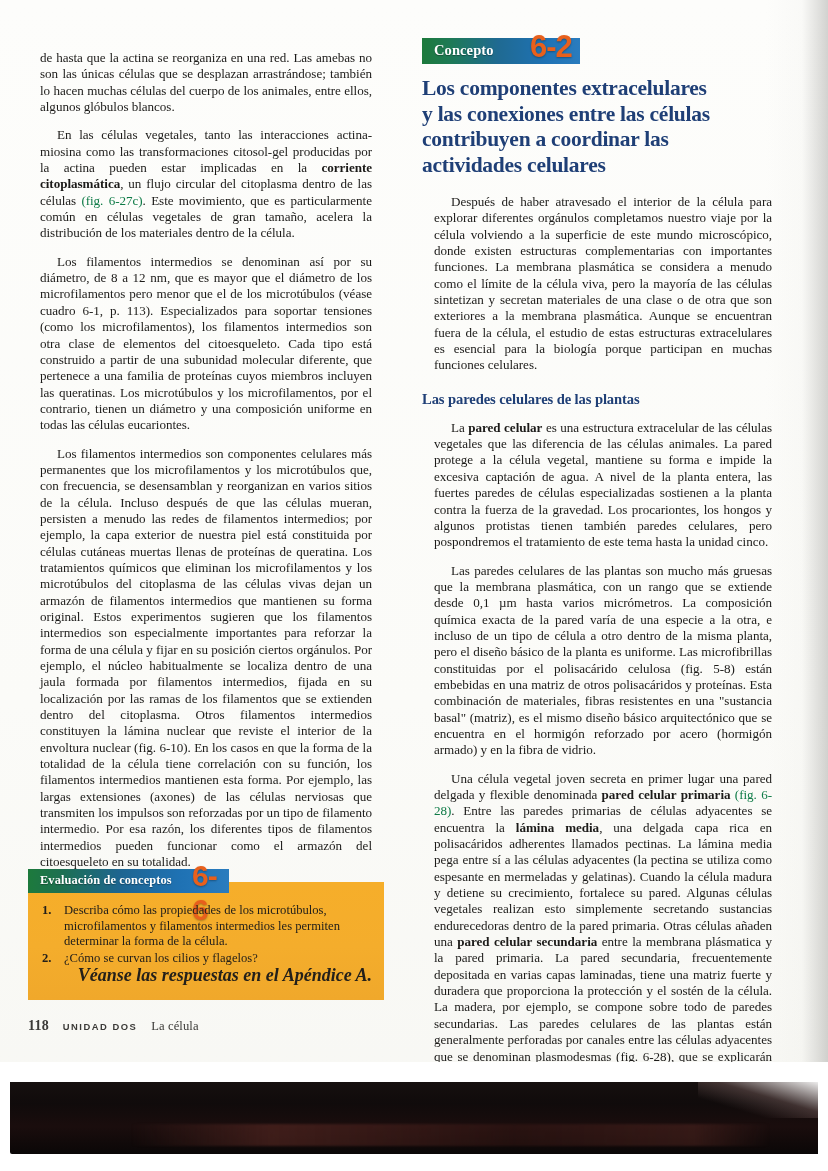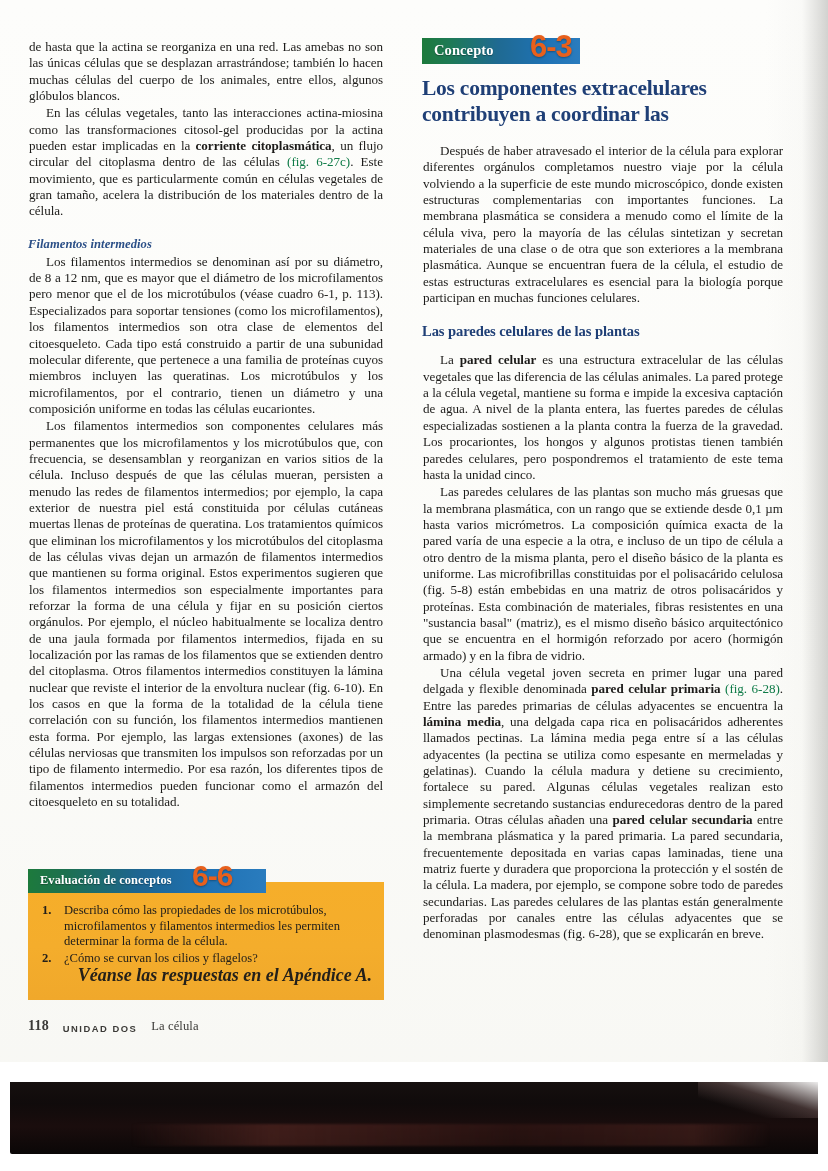--- a/index.html
+++ b/index.html
@@ -36,21 +36,21 @@
   .col {
     position: absolute;
     top: 38px;
     width: 356px;
   }
   #col-left  { left: 28px; }
   #col-right { left: 422px; width: 362px; }
 
   
   .para {
-    margin: 1px;
+    margin: 12px;
     font-size: 13.1px;
     line-height: 16.35px;
     text-align: justify;
     text-indent: 17px;
     color: #1c1b19;
     letter-spacing: -0.04px;
     hyphens: none;
   }
   .para.noindent { text-indent: 0; }
   .para + .para { margin-top: 0; }
@@ -124,21 +124,21 @@
     left: 28px;
     top: 882px;
     width: 356px;
     height: 118px;
     background: linear-gradient(to bottom, #f6ae2a 0%, #f4ad2c 55%, #f0a82b 100%);
   }
   #eval-tab {
     position: absolute;
     left: 0px;
     top: -13px;
-    width: 238px;
+    width: 201px;
     height: 24px;
     background: linear-gradient(to right, #1d7a3c 0%, #1d7050 16%, #1e6591 46%, #1f72b4 76%, #2a7cbe 100%);
   }
   #eval-tab .tab-label {
     position: absolute;
     left: 12px;
     top: 4px;
     font-size: 12.4px;
     font-weight: bold;
     color: #ffffff;
@@ -188,21 +188,21 @@
     font-style: italic;
     color: #24201a;
   }
 
   
   #footer {
     position: absolute;
     left: 28px;
     top: 1018px;
     display: flex;
-    align-items: flex-end;
+    align-items: center;
     gap: 14px;
     color: #3b3a37;
   }
   #footer .pg {
     font-size: 14px;
     font-weight: bold;
     letter-spacing: 0.2px;
   }
   #footer .unit {
     font-family: "Liberation Sans", "DejaVu Sans", sans-serif;
@@ -258,37 +258,38 @@
 <div id="page-sheet">
 
   <div id="columns">
 
     <div class="col" id="col-left">
 
       <p class="para noindent">de hasta que la actina se reorganiza en una red. Las amebas no son las únicas células que se desplazan arrastrándose; también lo hacen muchas células del cuerpo de los animales, entre ellos, algunos glóbulos blancos.</p>
 
       <p class="para"><span>En las células vegetales, tanto las interacciones actina-miosina como las transformaciones citosol-gel producidas por la actina pueden estar implicadas en la </span><b>corriente citoplasmática</b><span>, un flujo circular del citoplasma dentro de las células </span><span class="figref">(fig. 6-27c)</span><span>. Este movimiento, que es particularmente común en células vegetales de gran tamaño, acelera la distribución de los materiales dentro de la célula.</span></p>
 
-      <h3 class="h-sub-italic">Filamentos intermedios</h3>
 
       <p class="para">Los filamentos intermedios se denominan así por su diámetro, de 8 a 12 nm, que es mayor que el diámetro de los microfilamentos pero menor que el de los microtúbulos (véase cuadro 6-1, p. 113). Especializados para soportar tensiones (como los microfilamentos), los filamentos intermedios son otra clase de elementos del citoesqueleto. Cada tipo está construido a partir de una subunidad molecular diferente, que pertenece a una familia de proteínas cuyos miembros incluyen las queratinas. Los microtúbulos y los microfilamentos, por el contrario, tienen un diámetro y una composición uniforme en todas las células eucariontes.</p>
 
       <p class="para">Los filamentos intermedios son componentes celulares más permanentes que los microfilamentos y los microtúbulos que, con frecuencia, se desensamblan y reorganizan en varios sitios de la célula. Incluso después de que las células mueran, persisten a menudo las redes de filamentos intermedios; por ejemplo, la capa exterior de nuestra piel está constituida por células cutáneas muertas llenas de proteínas de queratina. Los tratamientos químicos que eliminan los microfilamentos y los microtúbulos del citoplasma de las células vivas dejan un armazón de filamentos intermedios que mantienen su forma original. Estos experimentos sugieren que los filamentos intermedios son especialmente importantes para reforzar la forma de una célula y fijar en su posición ciertos orgánulos. Por ejemplo, el núcleo habitualmente se localiza dentro de una jaula formada por filamentos intermedios, fijada en su localización por las ramas de los filamentos que se extienden dentro del citoplasma. Otros filamentos intermedios constituyen la lámina nuclear que reviste el interior de la envoltura nuclear (fig. 6-10). En los casos en que la forma de la totalidad de la célula tiene correlación con su función, los filamentos intermedios mantienen esta forma. Por ejemplo, las largas extensiones (axones) de las células nerviosas que transmiten los impulsos son reforzadas por un tipo de filamento intermedio. Por esa razón, los diferentes tipos de filamentos intermedios pueden funcionar como el armazón del citoesqueleto en su totalidad.</p>
     </div>
 
     <div class="col" id="col-right">
 
       <div class="concept-tab">
         <span class="tab-label">Concepto</span>
-        <span class="tab-number">6-3</span>
+        <span class="tab-number">6-2</span>
       </div>
 
       <h1 class="concept-title">
         <span class="tline">Los componentes extracelulares</span>
+        <span class="tline">y las conexiones entre las células</span>
         <span class="tline">contribuyen a coordinar las</span>
+        <span class="tline">actividades celulares</span>
       </h1>
 
       <p class="para">Después de haber atravesado el interior de la célula para explorar diferentes orgánulos completamos nuestro viaje por la célula volviendo a la superficie de este mundo microscópico, donde existen estructuras complementarias con importantes funciones. La membrana plasmática se considera a menudo como el límite de la célula viva, pero la mayoría de las células sintetizan y secretan materiales de una clase o de otra que son exteriores a la membrana plasmática. Aunque se encuentran fuera de la célula, el estudio de estas estructuras extracelulares es esencial para la biología porque participan en muchas funciones celulares.</p>
 
       <h3 class="h-sub-blue">Las paredes celulares de las plantas</h3>
 
       <p class="para"><span>La </span><b>pared celular</b><span> es una estructura extracelular de las células vegetales que las diferencia de las células animales. La pared protege a la célula vegetal, mantiene su forma e impide la excesiva captación de agua. A nivel de la planta entera, las fuertes paredes de células especializadas sostienen a la planta contra la fuerza de la gravedad. Los procariontes, los hongos y algunos protistas tienen también paredes celulares, pero pospondremos el tratamiento de este tema hasta la unidad cinco.</span></p>
 
       <p class="para">Las paredes celulares de las plantas son mucho más gruesas que la membrana plasmática, con un rango que se extiende desde 0,1 µm hasta varios micrómetros. La composición química exacta de la pared varía de una especie a la otra, e incluso de un tipo de célula a otro dentro de la misma planta, pero el diseño básico de la planta es uniforme. Las microfibrillas constituidas por el polisacárido celulosa (fig. 5-8) están embebidas en una matriz de otros polisacáridos y proteínas. Esta combinación de materiales, fibras resistentes en una "sustancia basal" (matriz), es el mismo diseño básico arquitectónico que se encuentra en el hormigón reforzado por acero (hormigón armado) y en la fibra de vidrio.</p>
 

